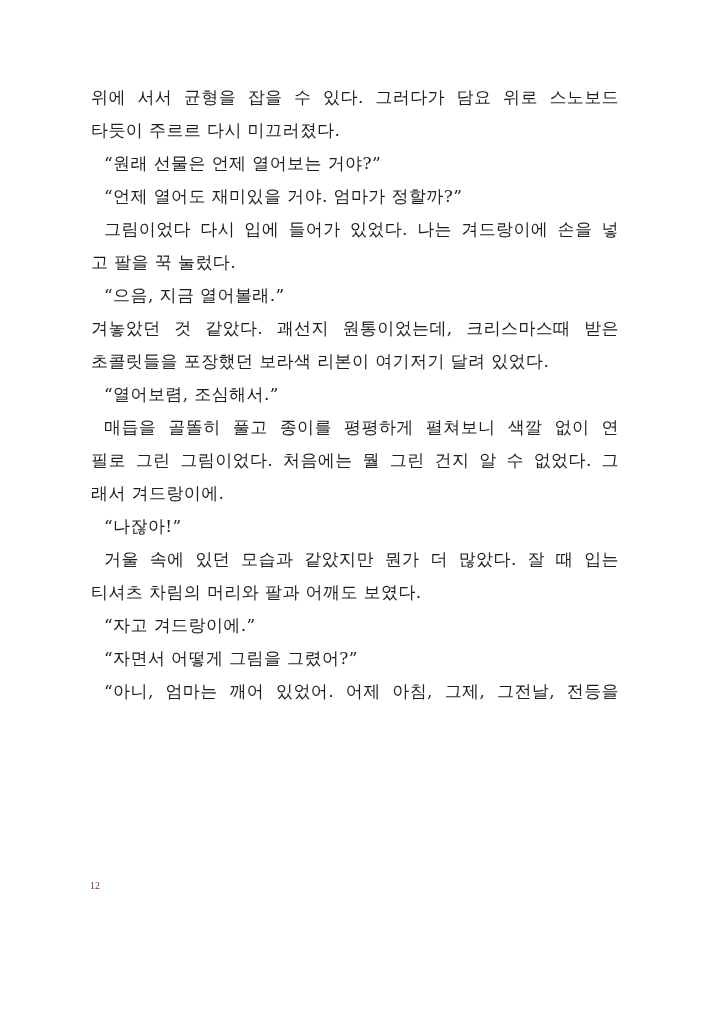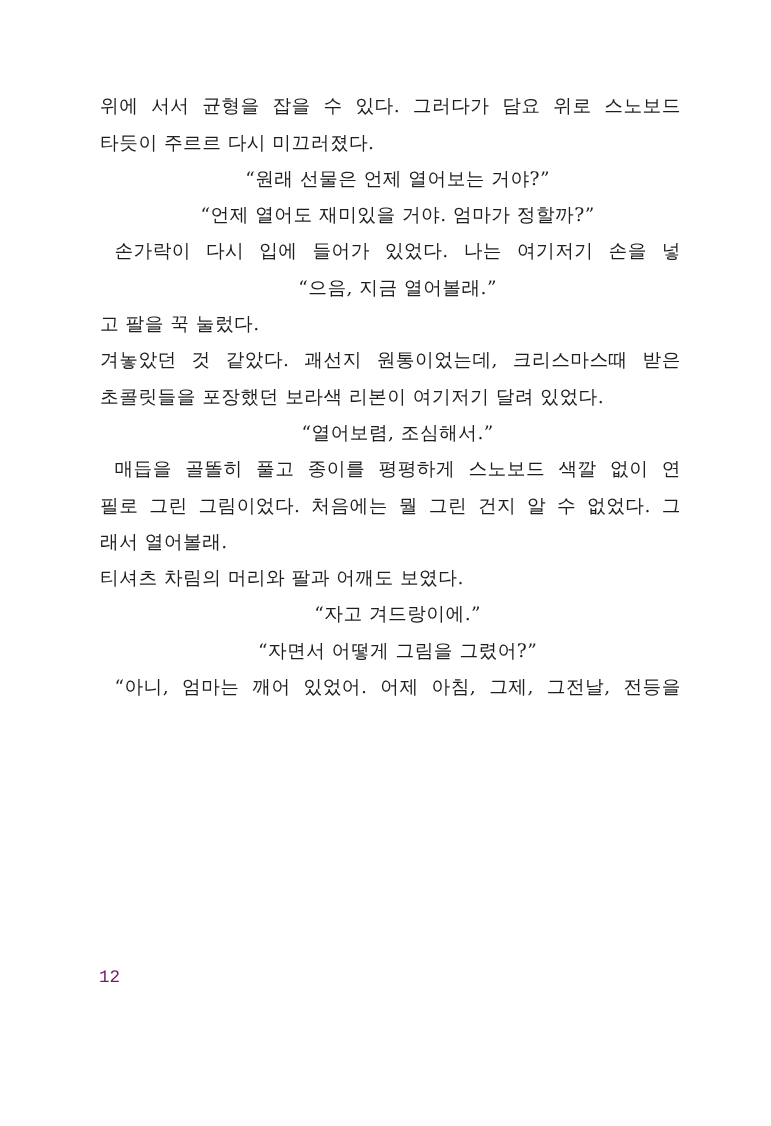--- a/index.html
+++ b/index.html
@@ -35,48 +35,49 @@
       letter-spacing: 0.4px;
       white-space: nowrap;
       overflow: visible;
     }
     .line.justify {
       text-align: justify;
       text-align-last: justify;
     }
     .line.indent {
       padding-left: 13px;
-      text-align: center;
     }
     .page-number {
       position: absolute;
       left: 90px;
       top: 880px;
-      font-family: Liberation Mono, monospace;
-      font-size: 16px;
+      font-family: Liberation Serif, serif;
+      font-size: 10px;
       color: #701a75;
     }
   </style>
 </head>
 <body>
 
 <div class="page">
   <div class="text-block" id="text-block">
       <div class="line justify">위에 서서 균형을 잡을 수 있다. 그러다가 담요 위로 스노보드</div>
       <div class="line">타듯이 주르르 다시 미끄러졌다.</div>
       <div class="line indent">“원래 선물은 언제 열어보는 거야?”</div>
       <div class="line indent">“언제 열어도 재미있을 거야. 엄마가 정할까?”</div>
-      <div class="line indent justify">손가락이 다시 입에 들어가 있었다. 나는 여기저기 손을 넣</div>
+      <div class="line indent justify">그림이었다 다시 입에 들어가 있었다. 나는 겨드랑이에 손을 넣</div>
+      <div class="line">고 팔을 꾹 눌렀다.</div>
       <div class="line indent">“으음, 지금 열어볼래.”</div>
-      <div class="line">고 팔을 꾹 눌렀다.</div>
       <div class="line justify">겨놓았던 것 같았다. 괘선지 원통이었는데, 크리스마스때 받은</div>
       <div class="line">초콜릿들을 포장했던 보라색 리본이 여기저기 달려 있었다.</div>
       <div class="line indent">“열어보렴, 조심해서.”</div>
-      <div class="line indent justify">매듭을 골똘히 풀고 종이를 평평하게 스노보드 색깔 없이 연</div>
+      <div class="line indent justify">매듭을 골똘히 풀고 종이를 평평하게 펼쳐보니 색깔 없이 연</div>
       <div class="line justify">필로 그린 그림이었다. 처음에는 뭘 그린 건지 알 수 없었다. 그</div>
-      <div class="line">래서 열어볼래.</div>
+      <div class="line">래서 겨드랑이에.</div>
+      <div class="line indent">“나잖아!”</div>
+      <div class="line indent justify">거울 속에 있던 모습과 같았지만 뭔가 더 많았다. 잘 때 입는</div>
       <div class="line">티셔츠 차림의 머리와 팔과 어깨도 보였다.</div>
       <div class="line indent">“자고 겨드랑이에.”</div>
       <div class="line indent">“자면서 어떻게 그림을 그렸어?”</div>
       <div class="line indent justify">“아니, 엄마는 깨어 있었어. 어제 아침, 그제, 그전날, 전등을</div>
     </div>
   <div class="page-number">12</div>
 </div>
 
 </body></html>

